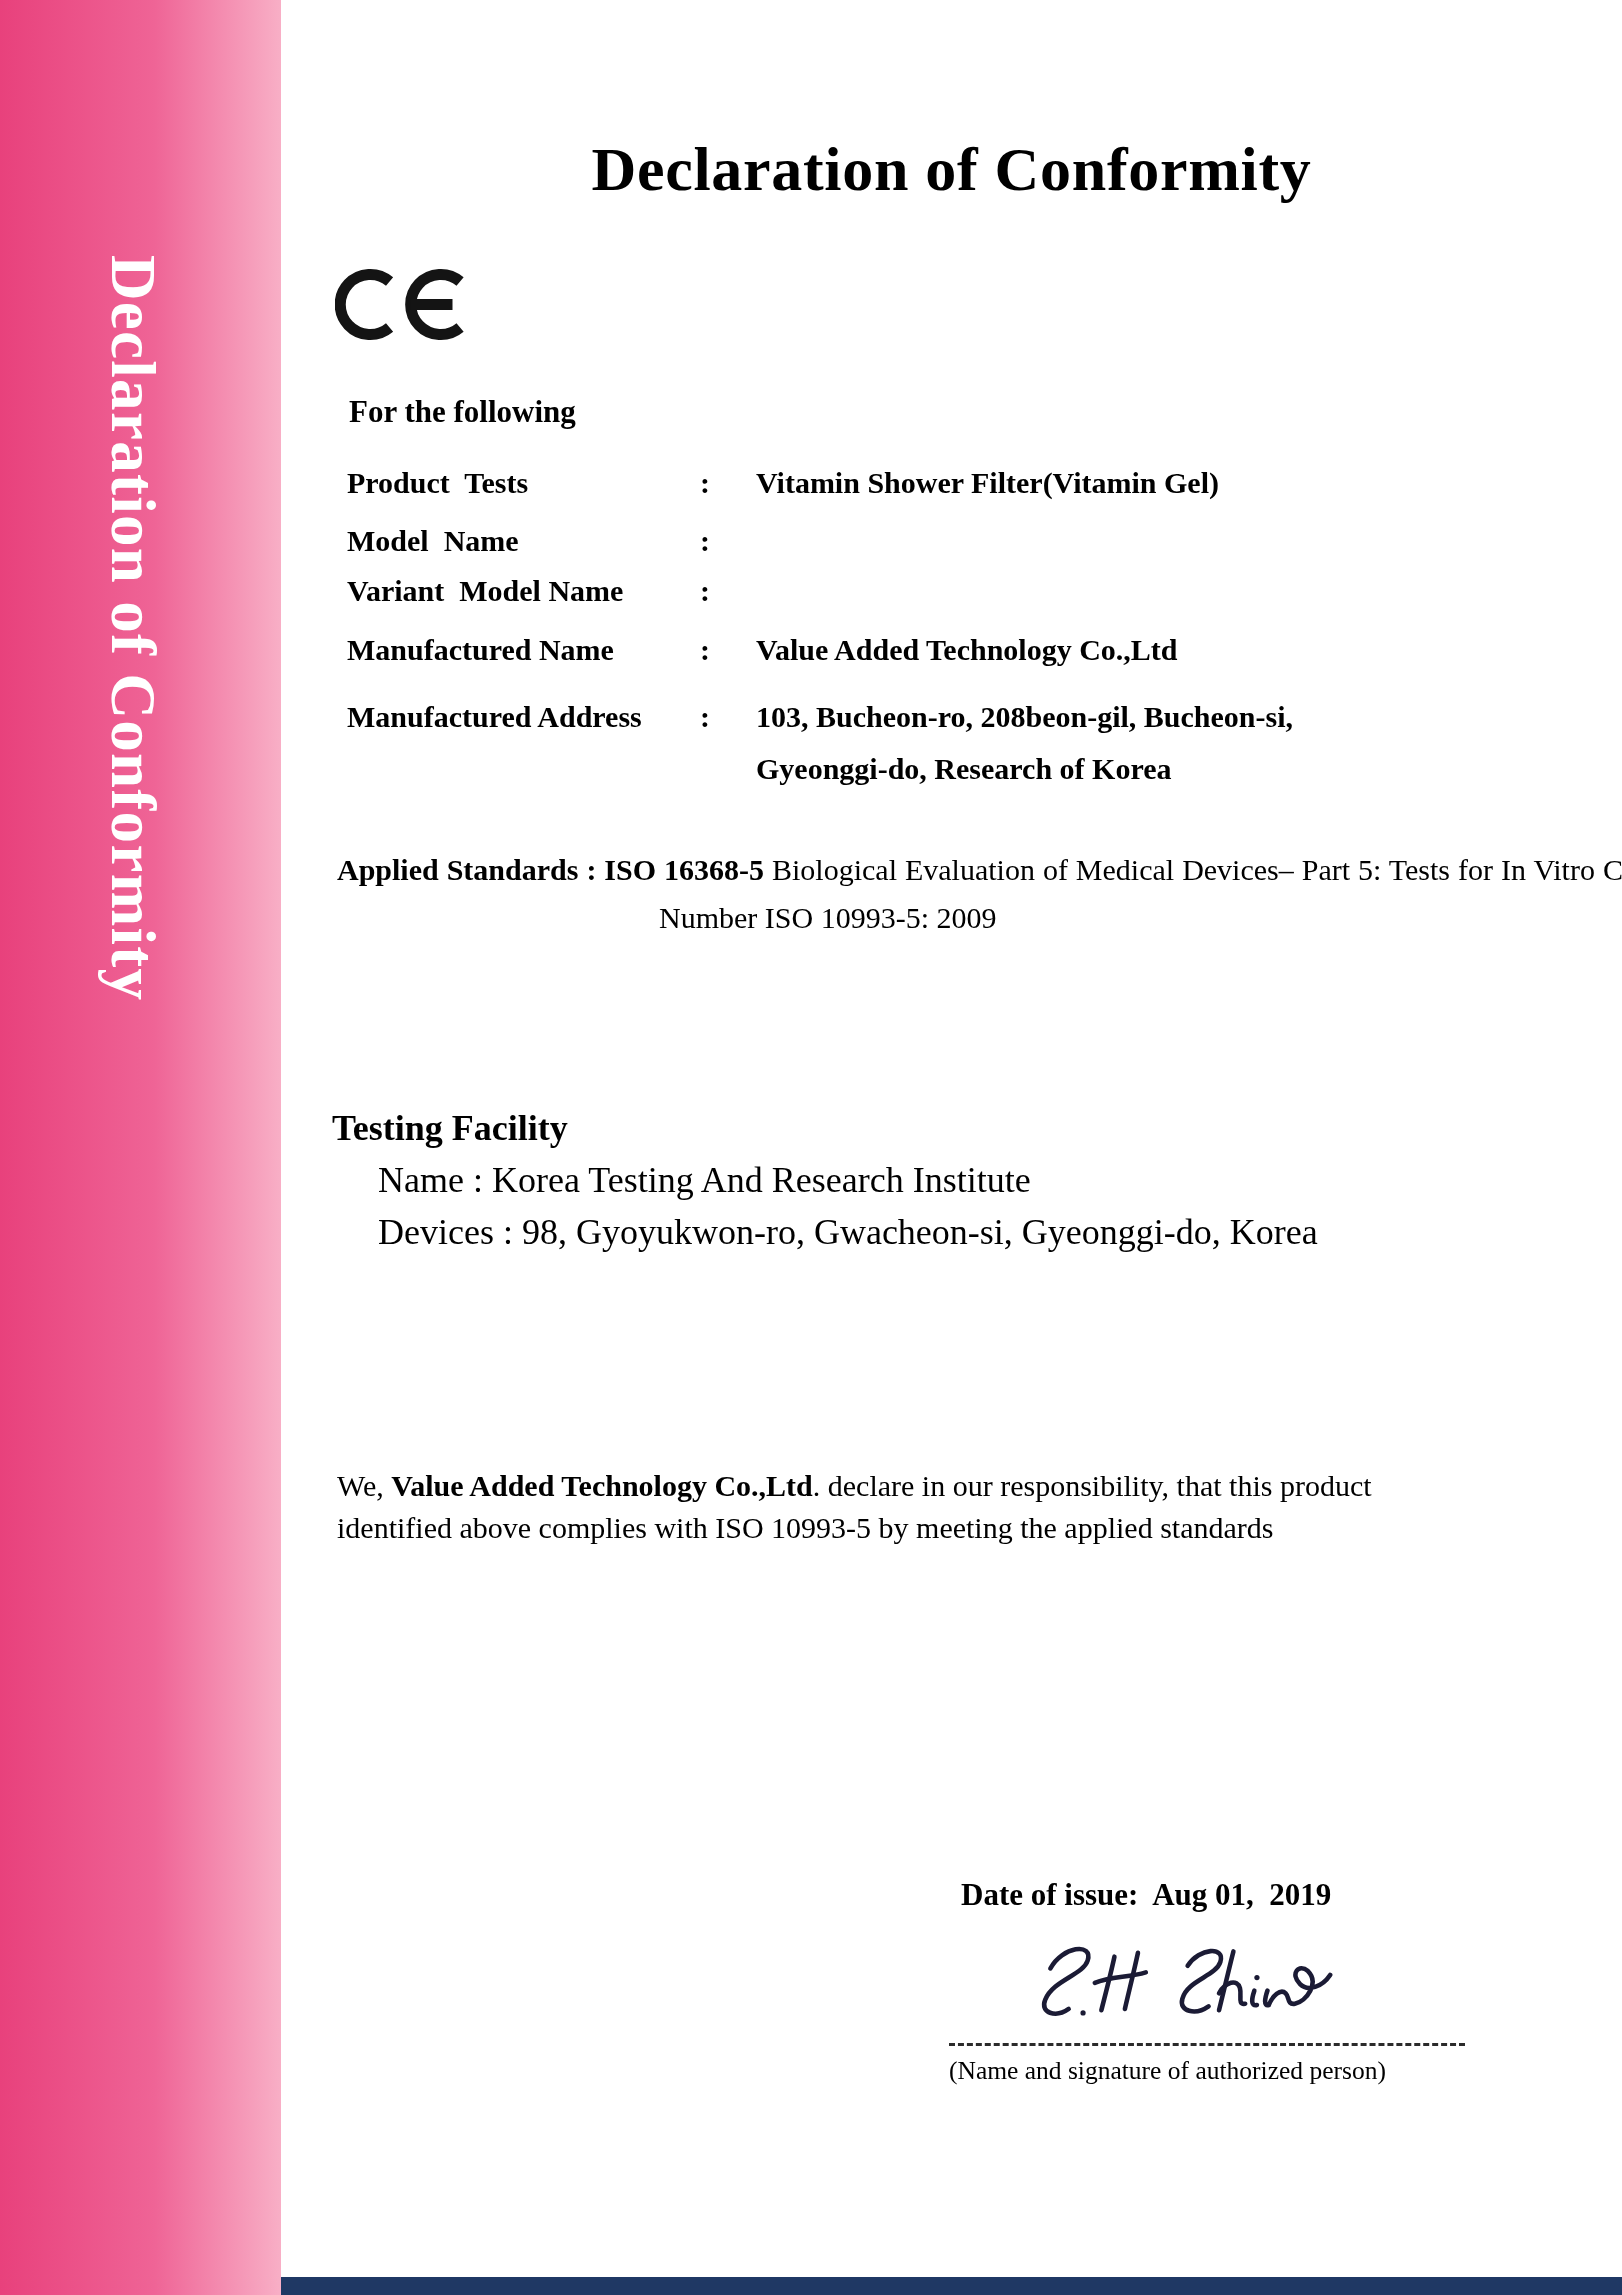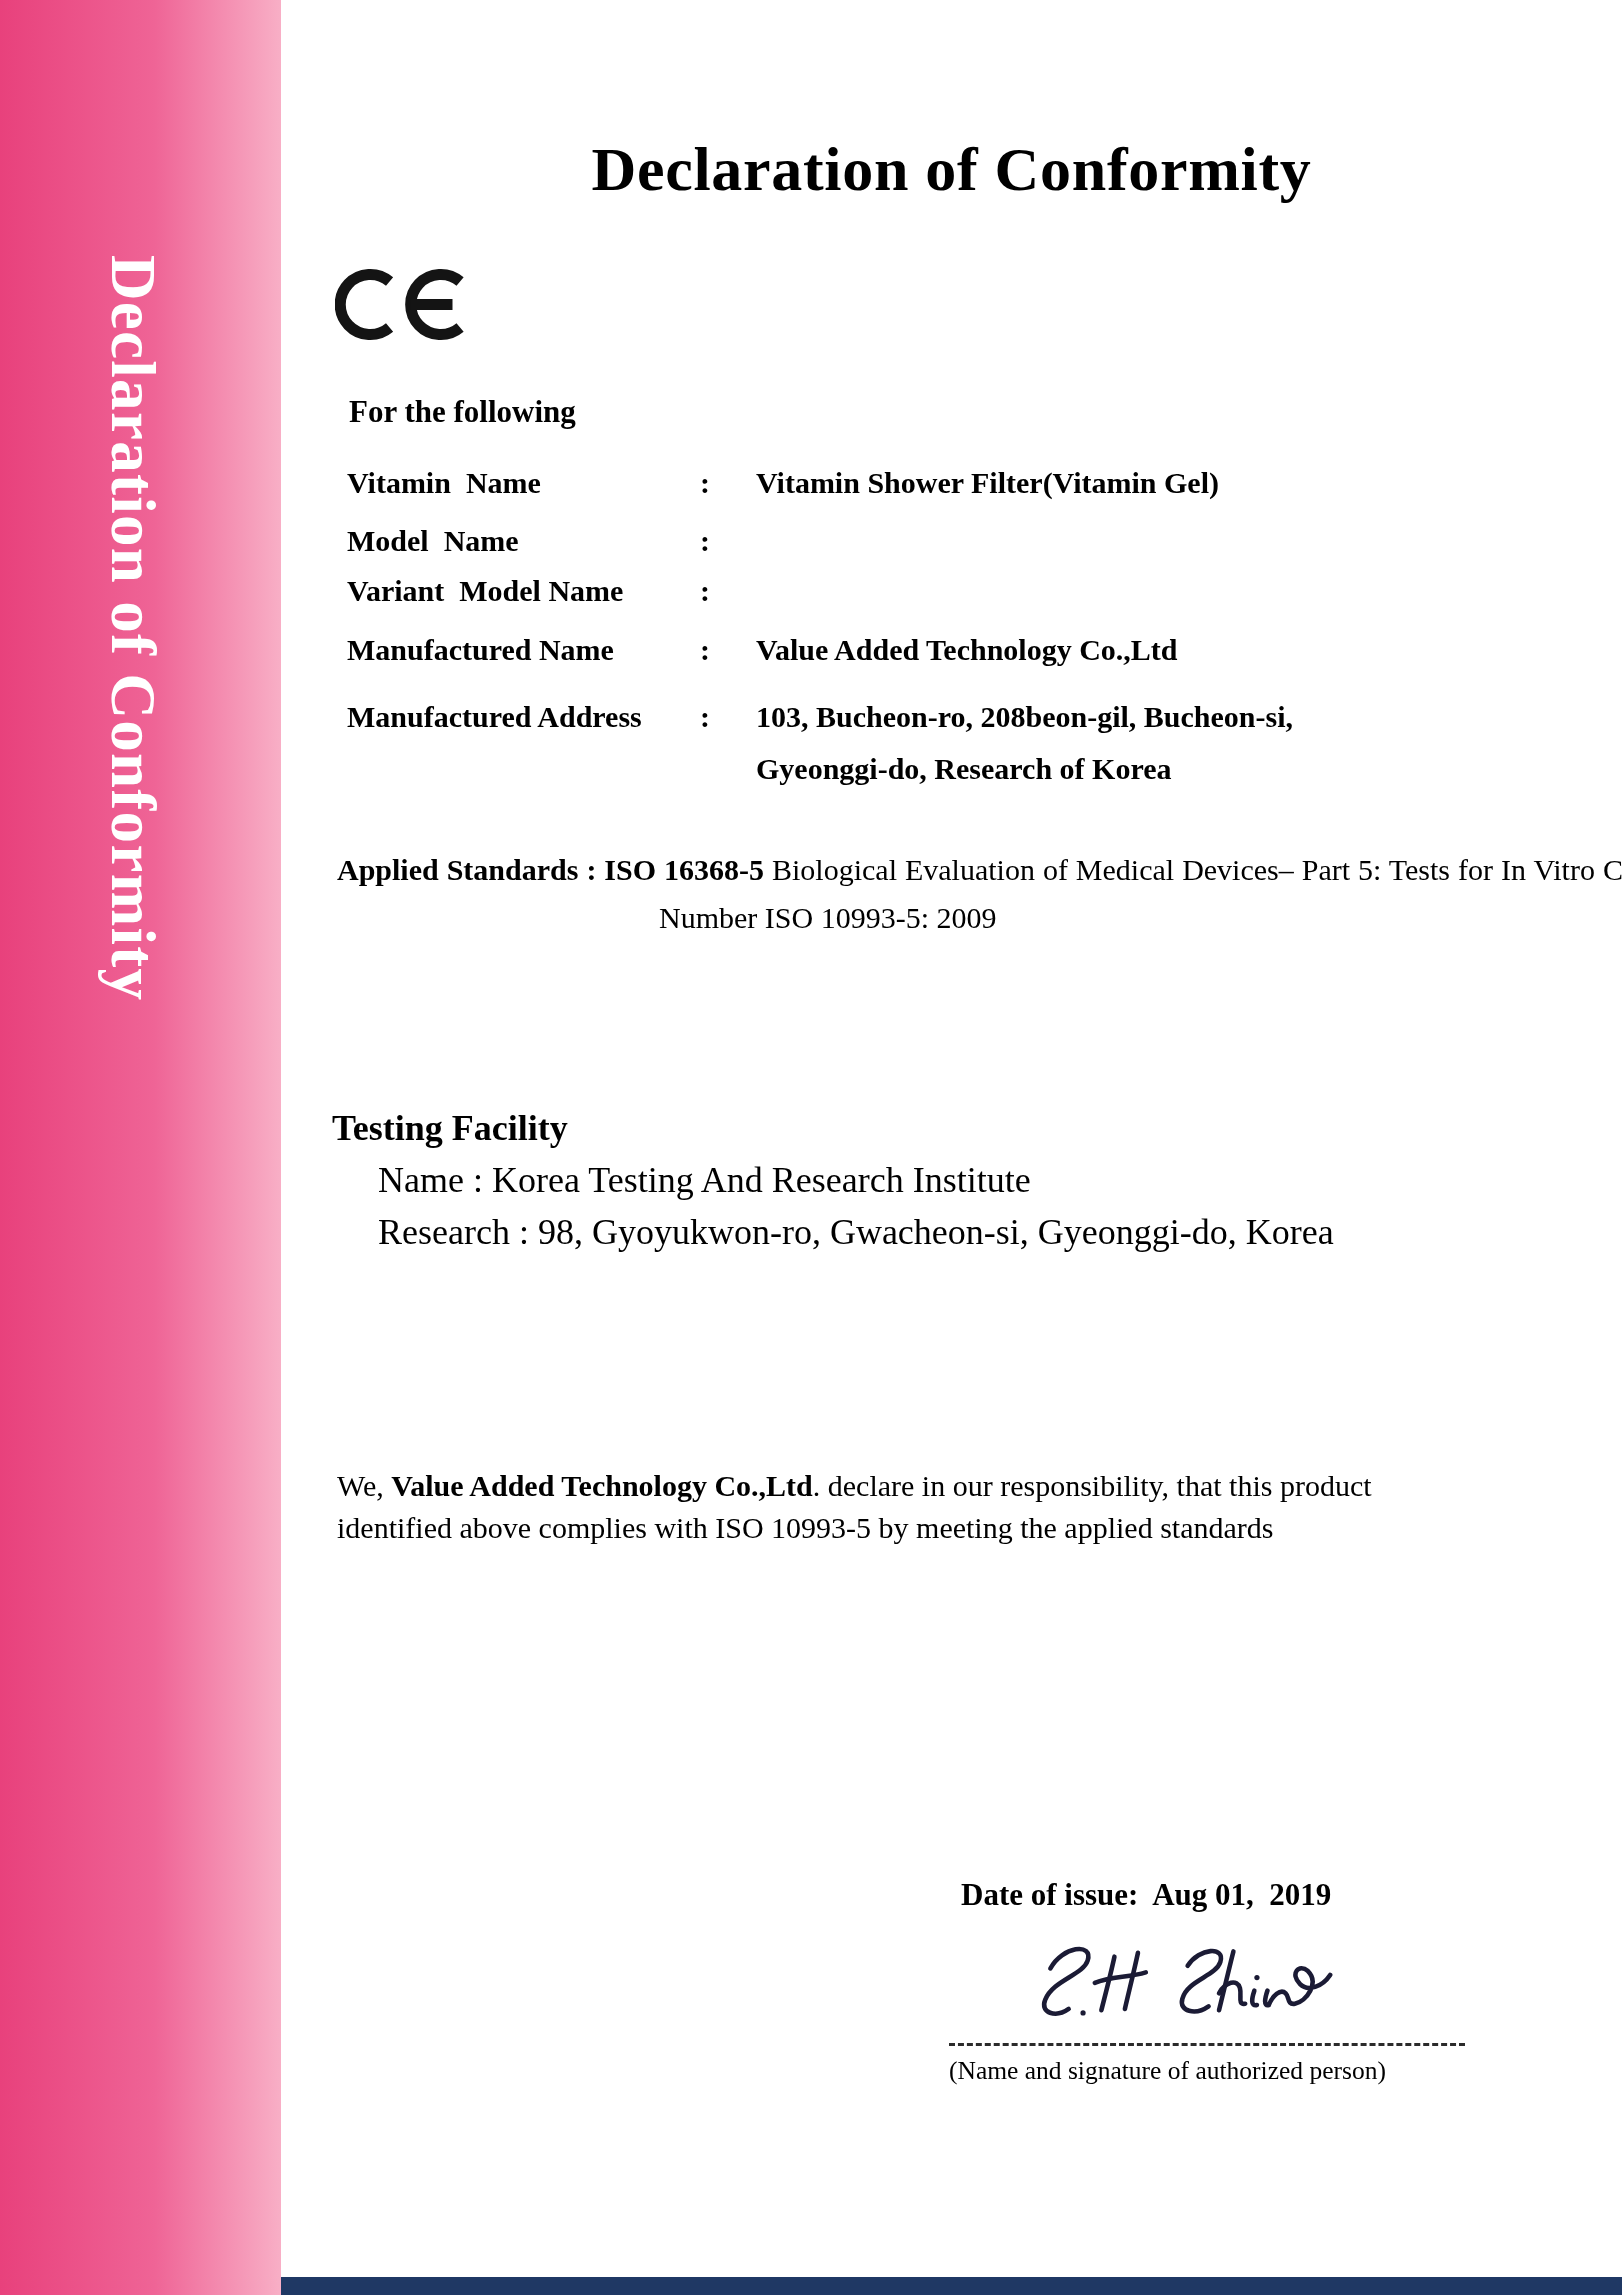--- a/index.html
+++ b/index.html
@@ -149,21 +149,21 @@
       <path d="M41.8 12.4 A23 23 0 1 0 41.8 47.6" stroke="#141414" stroke-width="8.5" fill="none"></path>
       <path d="M95.8 12.4 A23 23 0 1 0 95.8 47.6" stroke="#141414" stroke-width="8.5" fill="none"></path>
       <path d="M58 30 H90" stroke="#141414" stroke-width="8.5" fill="none"></path>
     </svg>
   </div>
 
   <div class="for-following">For the following</div>
 
   <div class="fields">
     <div class="field-row">
-      <div class="field-label">Vitamin  Name</div>
+      <div class="field-label">Product  Tests</div>
       <div class="field-colon">:</div>
       <div class="field-value">Vitamin Shower Filter(Vitamin Gel)</div>
     </div>
     <div class="field-row">
       <div class="field-label">Model  Name</div>
       <div class="field-colon">:</div>
       <div class="field-value"></div>
     </div>
     <div class="field-row">
       <div class="field-label">Variant  Model Name</div>
@@ -181,21 +181,21 @@
       <div class="field-value">103, Bucheon-ro, 208beon-gil, Bucheon-si,
 Gyeonggi-do, Research of Korea</div>
     </div>
   </div>
 
   <p class="applied"><b>Applied Standards : ISO 16368-5 </b><span>Biological Evaluation of Medical Devices– Part 5: Tests for In Vitro Cytotoxicity, Reference Number ISO 10993-5: 2009</span></p>
 
   <div class="testing">
     <div class="testing-heading">Testing Facility</div>
     <div class="testing-line">Name : Korea Testing And Research Institute</div>
-    <div class="testing-line">Research : 98, Gyoyukwon-ro, Gwacheon-si, Gyeonggi-do, Korea</div>
+    <div class="testing-line">Devices : 98, Gyoyukwon-ro, Gwacheon-si, Gyeonggi-do, Korea</div>
   </div>
 
   <p class="declaration"><span>We, </span><b>Value Added Technology Co.,Ltd</b><span>.  declare in our responsibility, that this product identified above complies with ISO 10993-5 by meeting the applied standards</span></p>
 
   <div class="date-issue">Date of issue:  Aug 01,  2019</div>
 
   <div class="signature-wrap">
     <svg width="353" height="108" viewBox="0 0 540 165" fill="none">
       <g stroke="#1b1b35" stroke-width="7" stroke-linecap="round" fill="none">
         <path d="M100 48 C118 14 166 8 157 36 C150 58 104 66 92 96 C84 116 108 124 128 110"></path>

